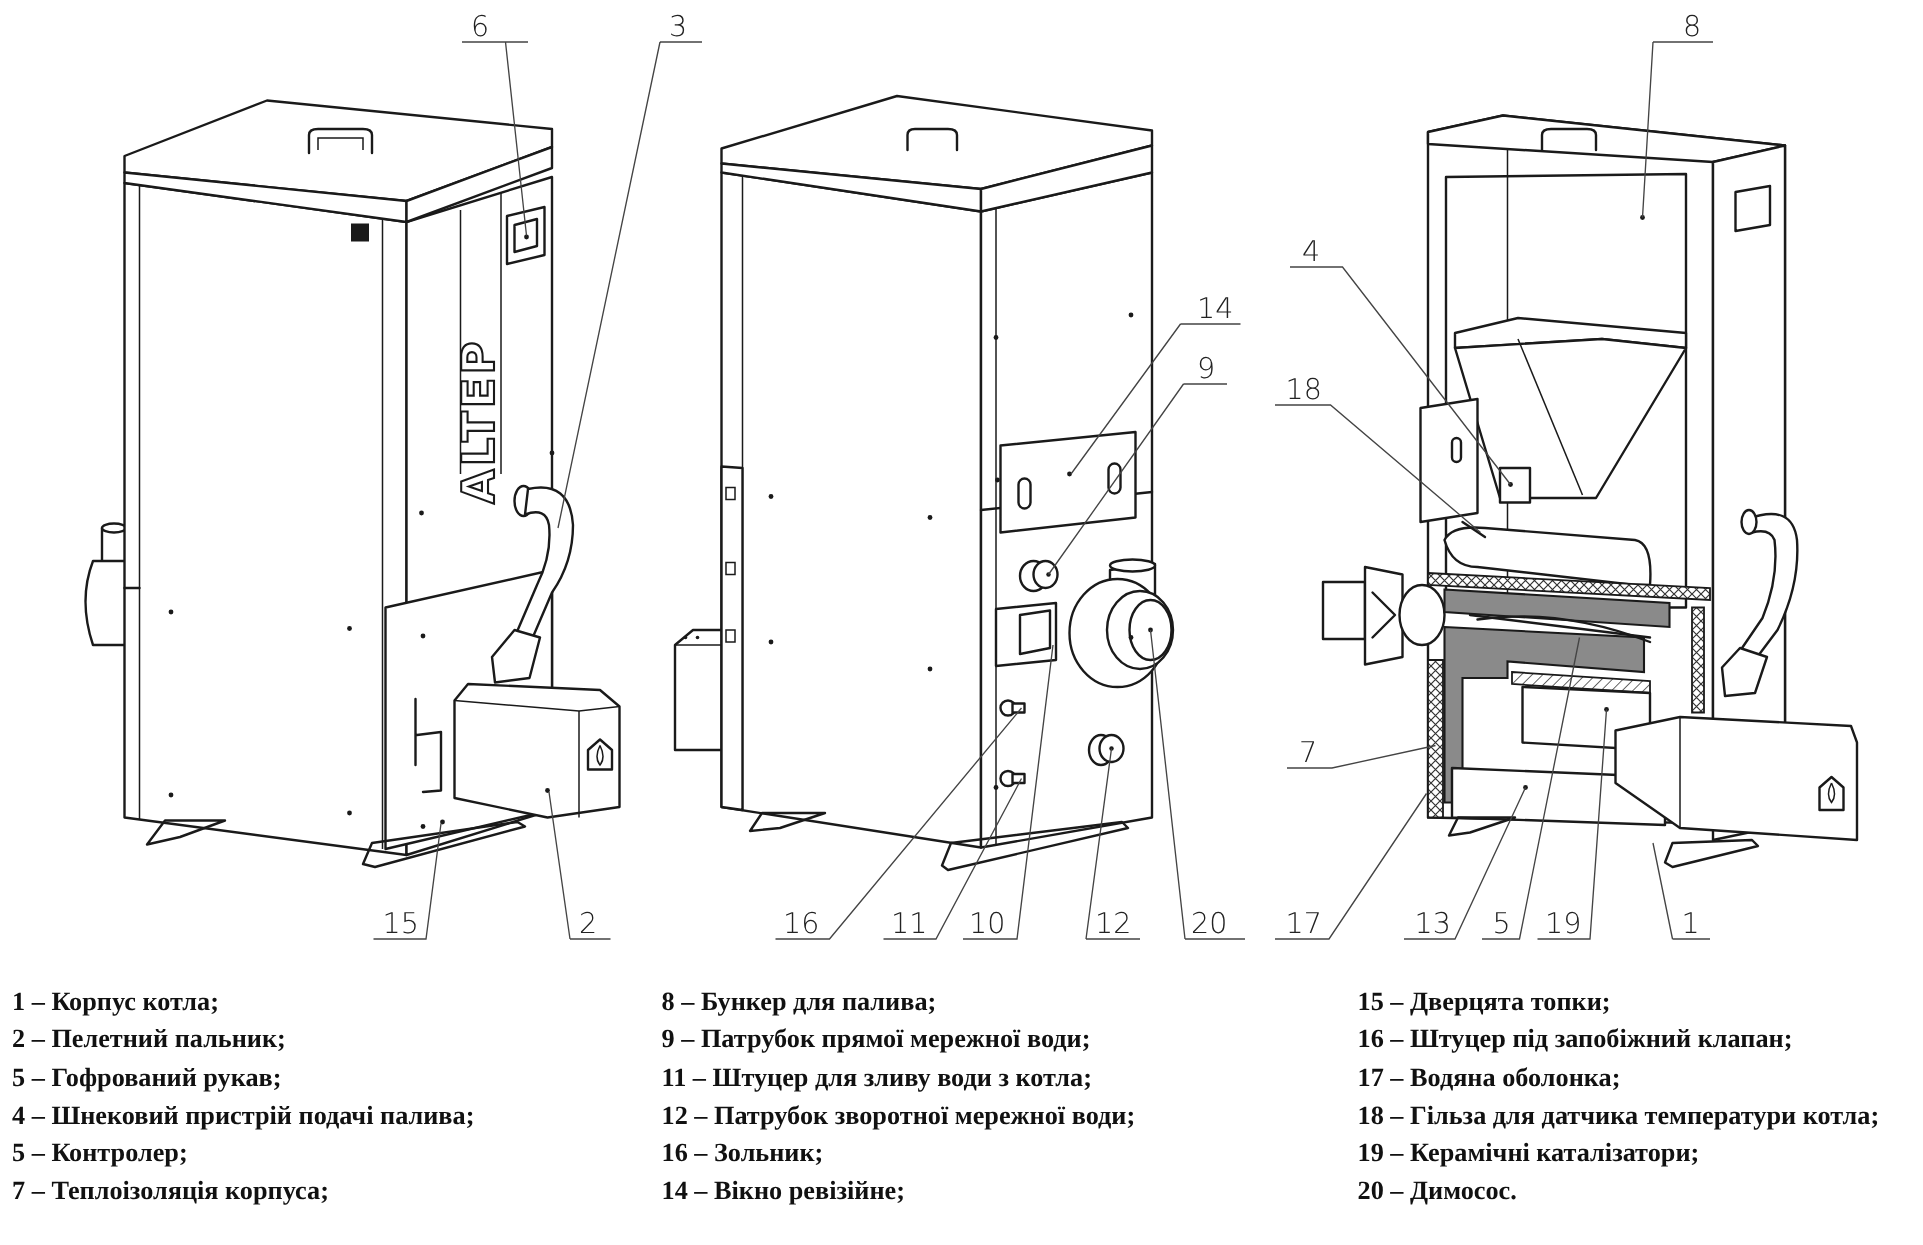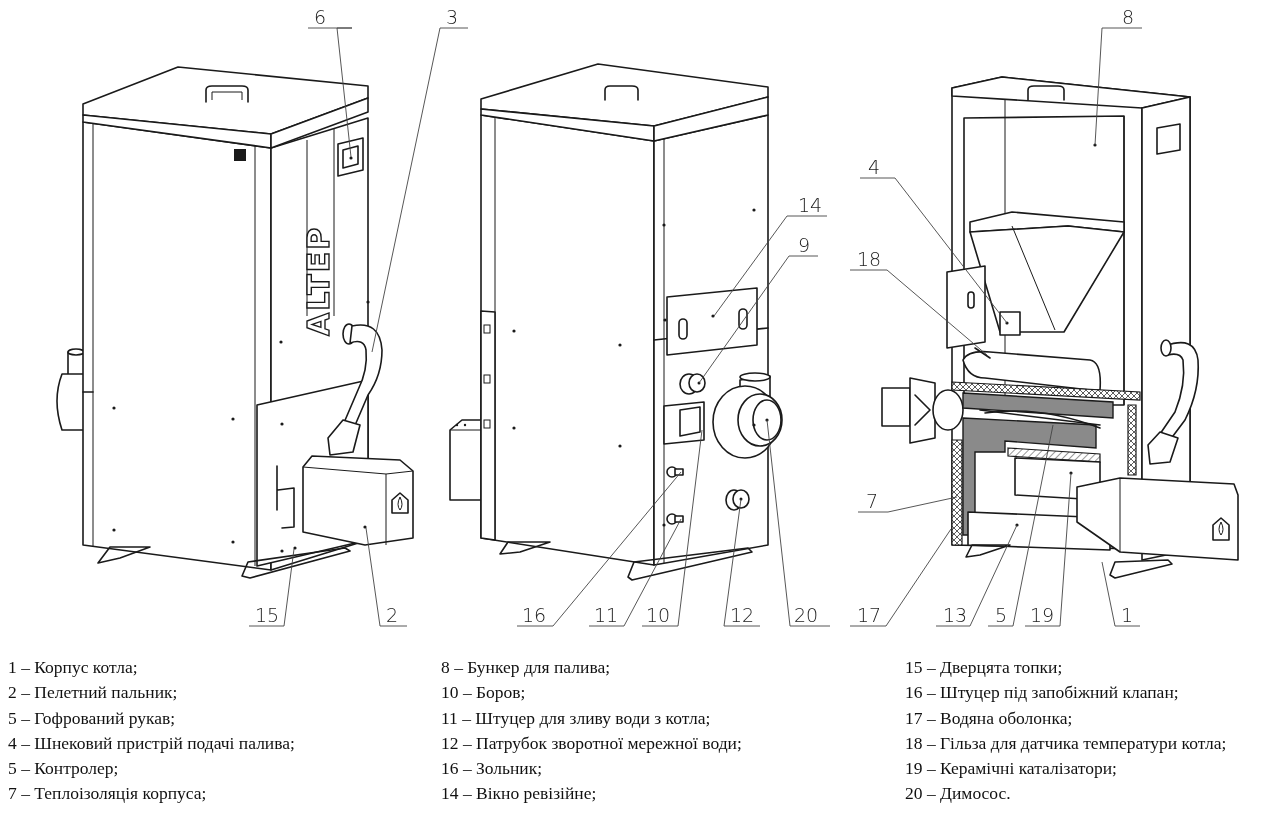--- a/index.html
+++ b/index.html
@@ -9,21 +9,21 @@
   #drawing .thin { stroke: #1a1a1a; stroke-width: 1; fill: none; }
   #drawing .fillw { fill: #ffffff; stroke: #1a1a1a; stroke-width: 1.6; stroke-linejoin: round; }
   #drawing .fillg { fill: #8a8a8a; stroke: #1a1a1a; stroke-width: 1.4; }
   #drawing .hatch { fill: url(#xhatch); stroke: #1a1a1a; stroke-width: 1.2; }
   #drawing .diag { fill: url(#dhatch); stroke: #1a1a1a; stroke-width: 1.2; }
   #drawing .dot { fill: #1a1a1a; }
   #drawing .leader { stroke: #444; stroke-width: 0.9; fill: none; }
   #drawing .callout { font-family: "DejaVu Sans", sans-serif; font-size: 19px; fill: #222; font-weight: 300; }
   #drawing .brand { font-family: "DejaVu Sans", sans-serif; font-size: 30px; font-weight: bold; fill: #fff; stroke: #1a1a1a; stroke-width: 1.4; letter-spacing: 2px; }
   .legend { position: absolute; top: 655px; font-size: 17.5px; line-height: 25.3px; }
-  .legend .row { white-space: nowrap; }
+  .legend .row { white-space: nowrap; font-weight: bold; }
   #legend-col-1 { left: 8px; }
   #legend-col-2 { left: 441px; }
   #legend-col-3 { left: 905px; }
 </style>
 </head>
 <body>
 
 <svg id="drawing" viewBox="0 0 1282 640" xmlns="http://www.w3.org/2000/svg">
   <defs>
     <pattern id="xhatch" width="6" height="6" patternUnits="userSpaceOnUse">
@@ -340,21 +340,21 @@
 <div class="legend" id="legend-col-1">
   <div class="row">1 – Корпус котла;</div>
   <div class="row">2 – Пелетний пальник;</div>
   <div class="row">5 – Гофрований рукав;</div>
   <div class="row">4 – Шнековий пристрій подачі палива;</div>
   <div class="row">5 – Контролер;</div>
   <div class="row">7 – Теплоізоляція корпуса;</div>
 </div>
 <div class="legend" id="legend-col-2">
   <div class="row">8 – Бункер для палива;</div>
-  <div class="row">10 – Боров;</div>
+  <div class="row">9 – Патрубок прямої мережної води;</div>
   <div class="row">11 – Штуцер для зливу води з котла;</div>
   <div class="row">12 – Патрубок зворотної мережної води;</div>
   <div class="row">16 – Зольник;</div>
   <div class="row">14 – Вікно ревізійне;</div>
 </div>
 <div class="legend" id="legend-col-3">
   <div class="row">15 – Дверцята топки;</div>
   <div class="row">16 – Штуцер під запобіжний клапан;</div>
   <div class="row">17 – Водяна оболонка;</div>
   <div class="row">18 – Гільза для датчика температури котла;</div>

